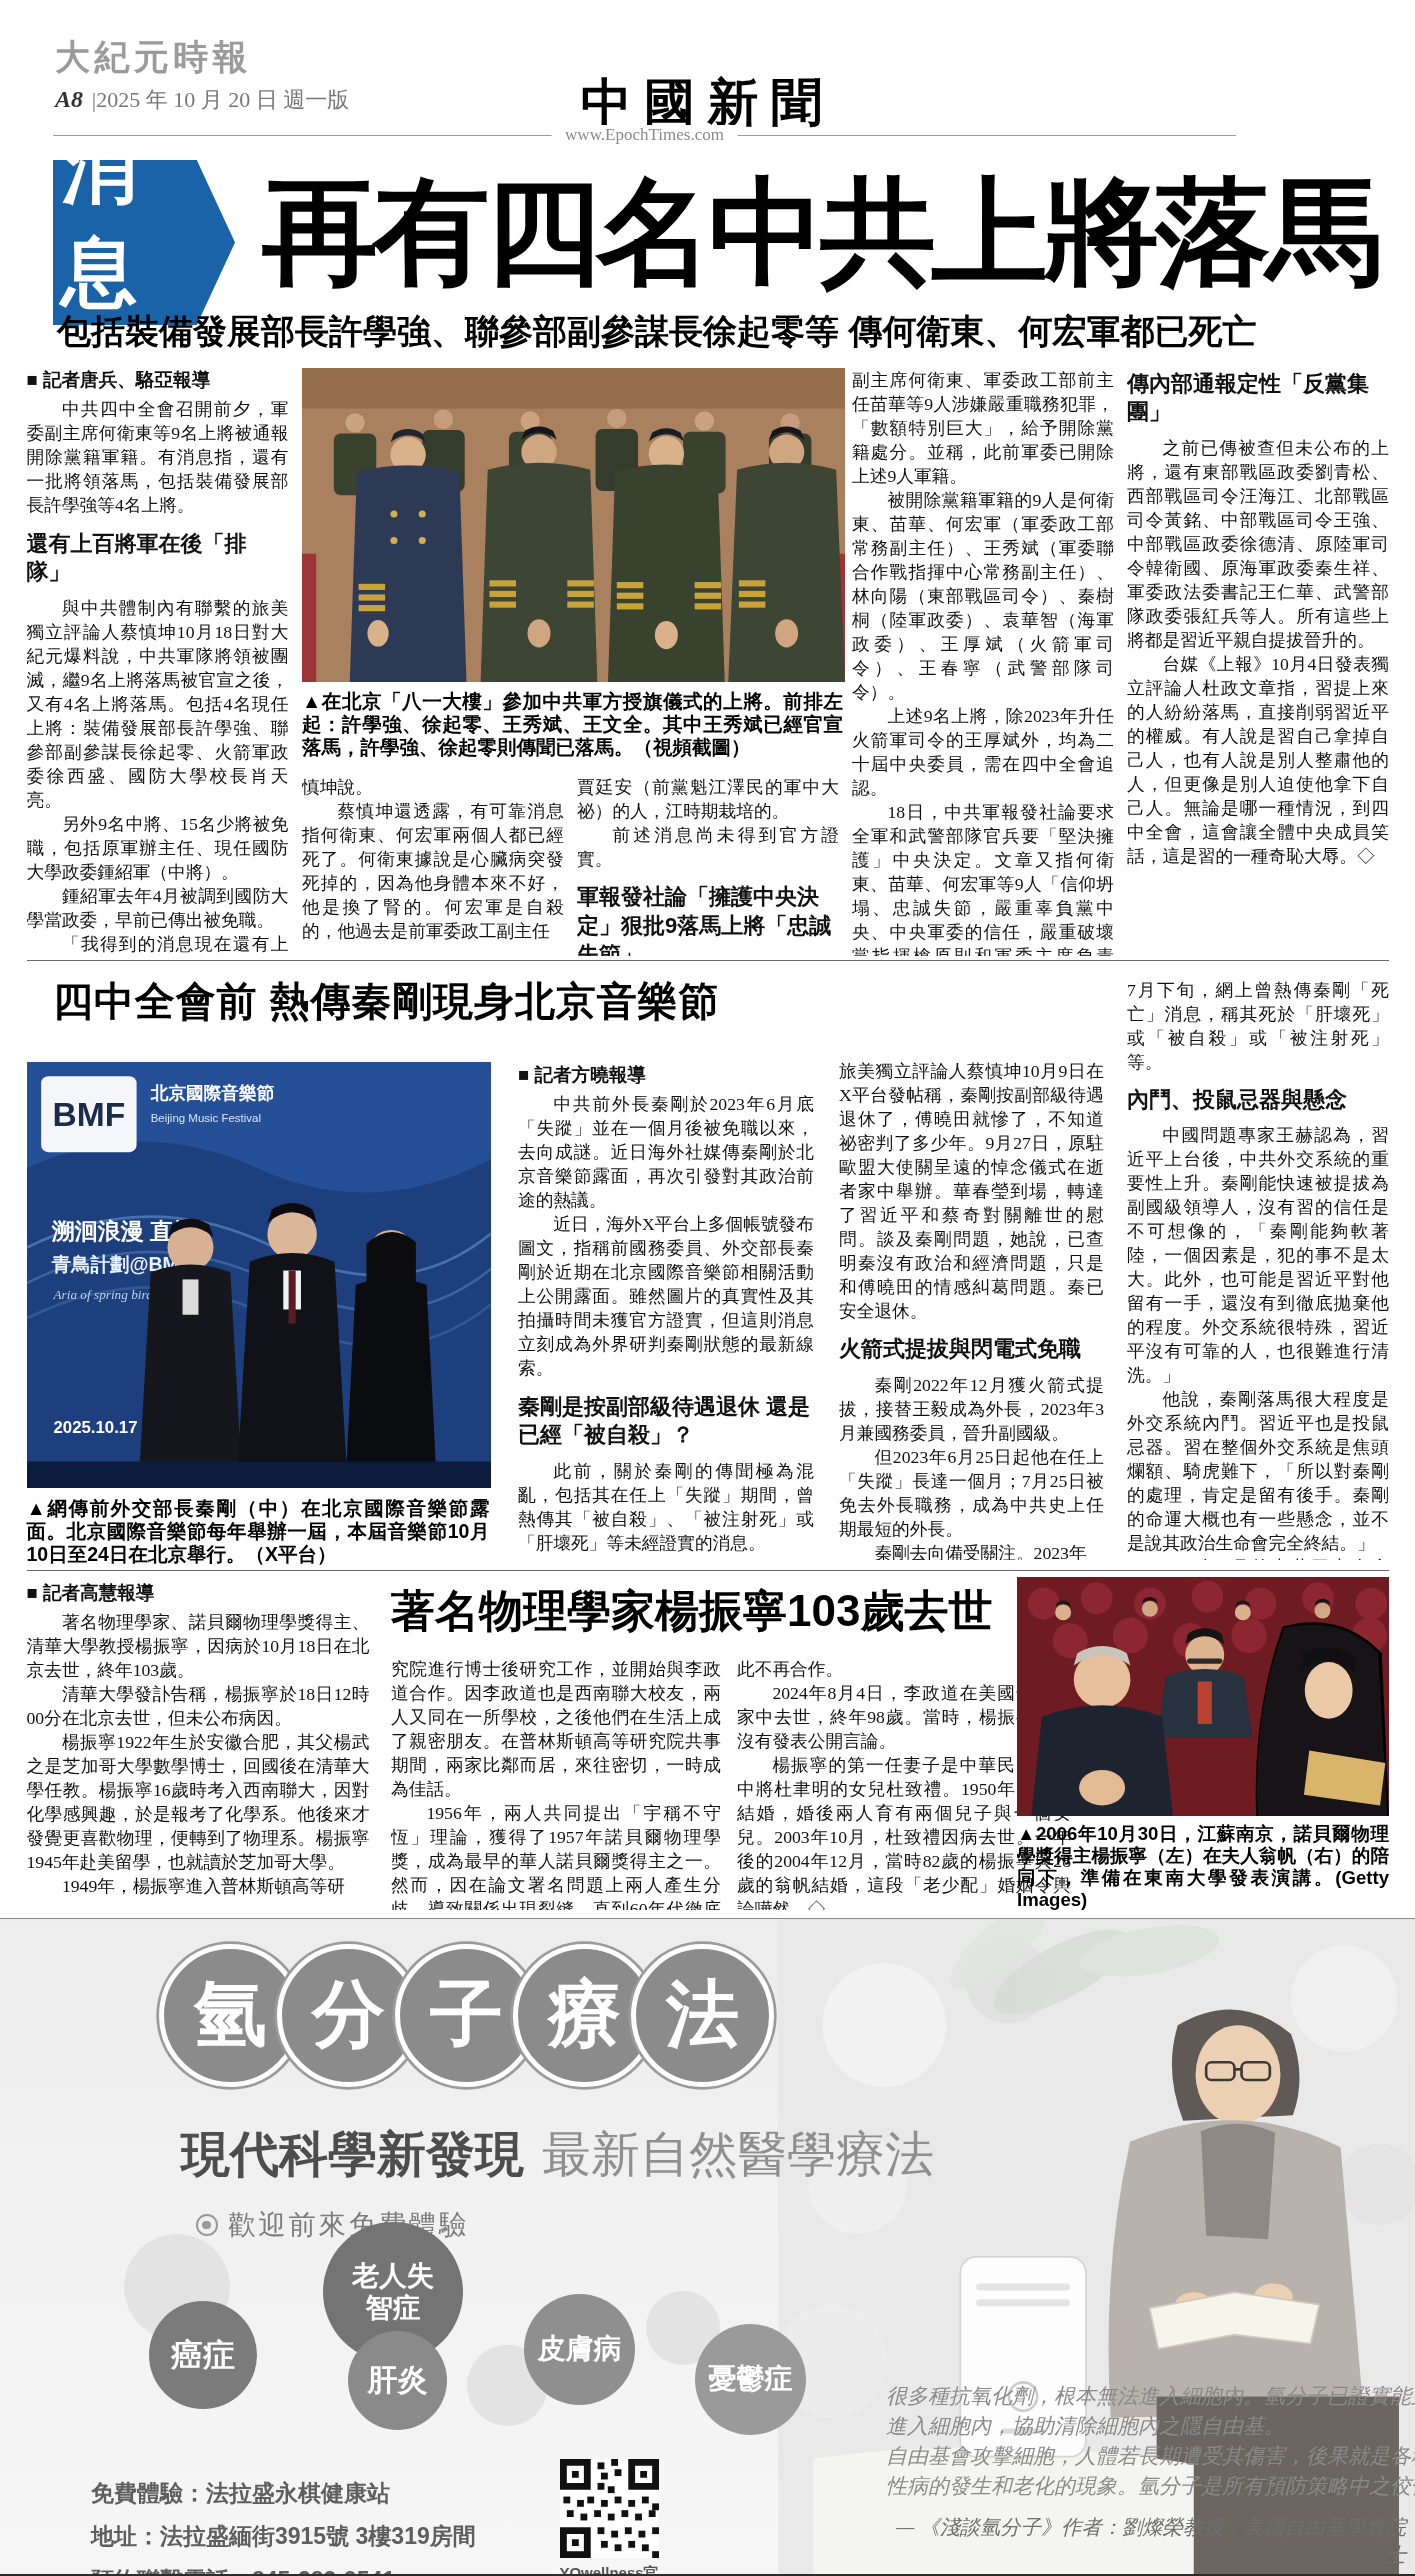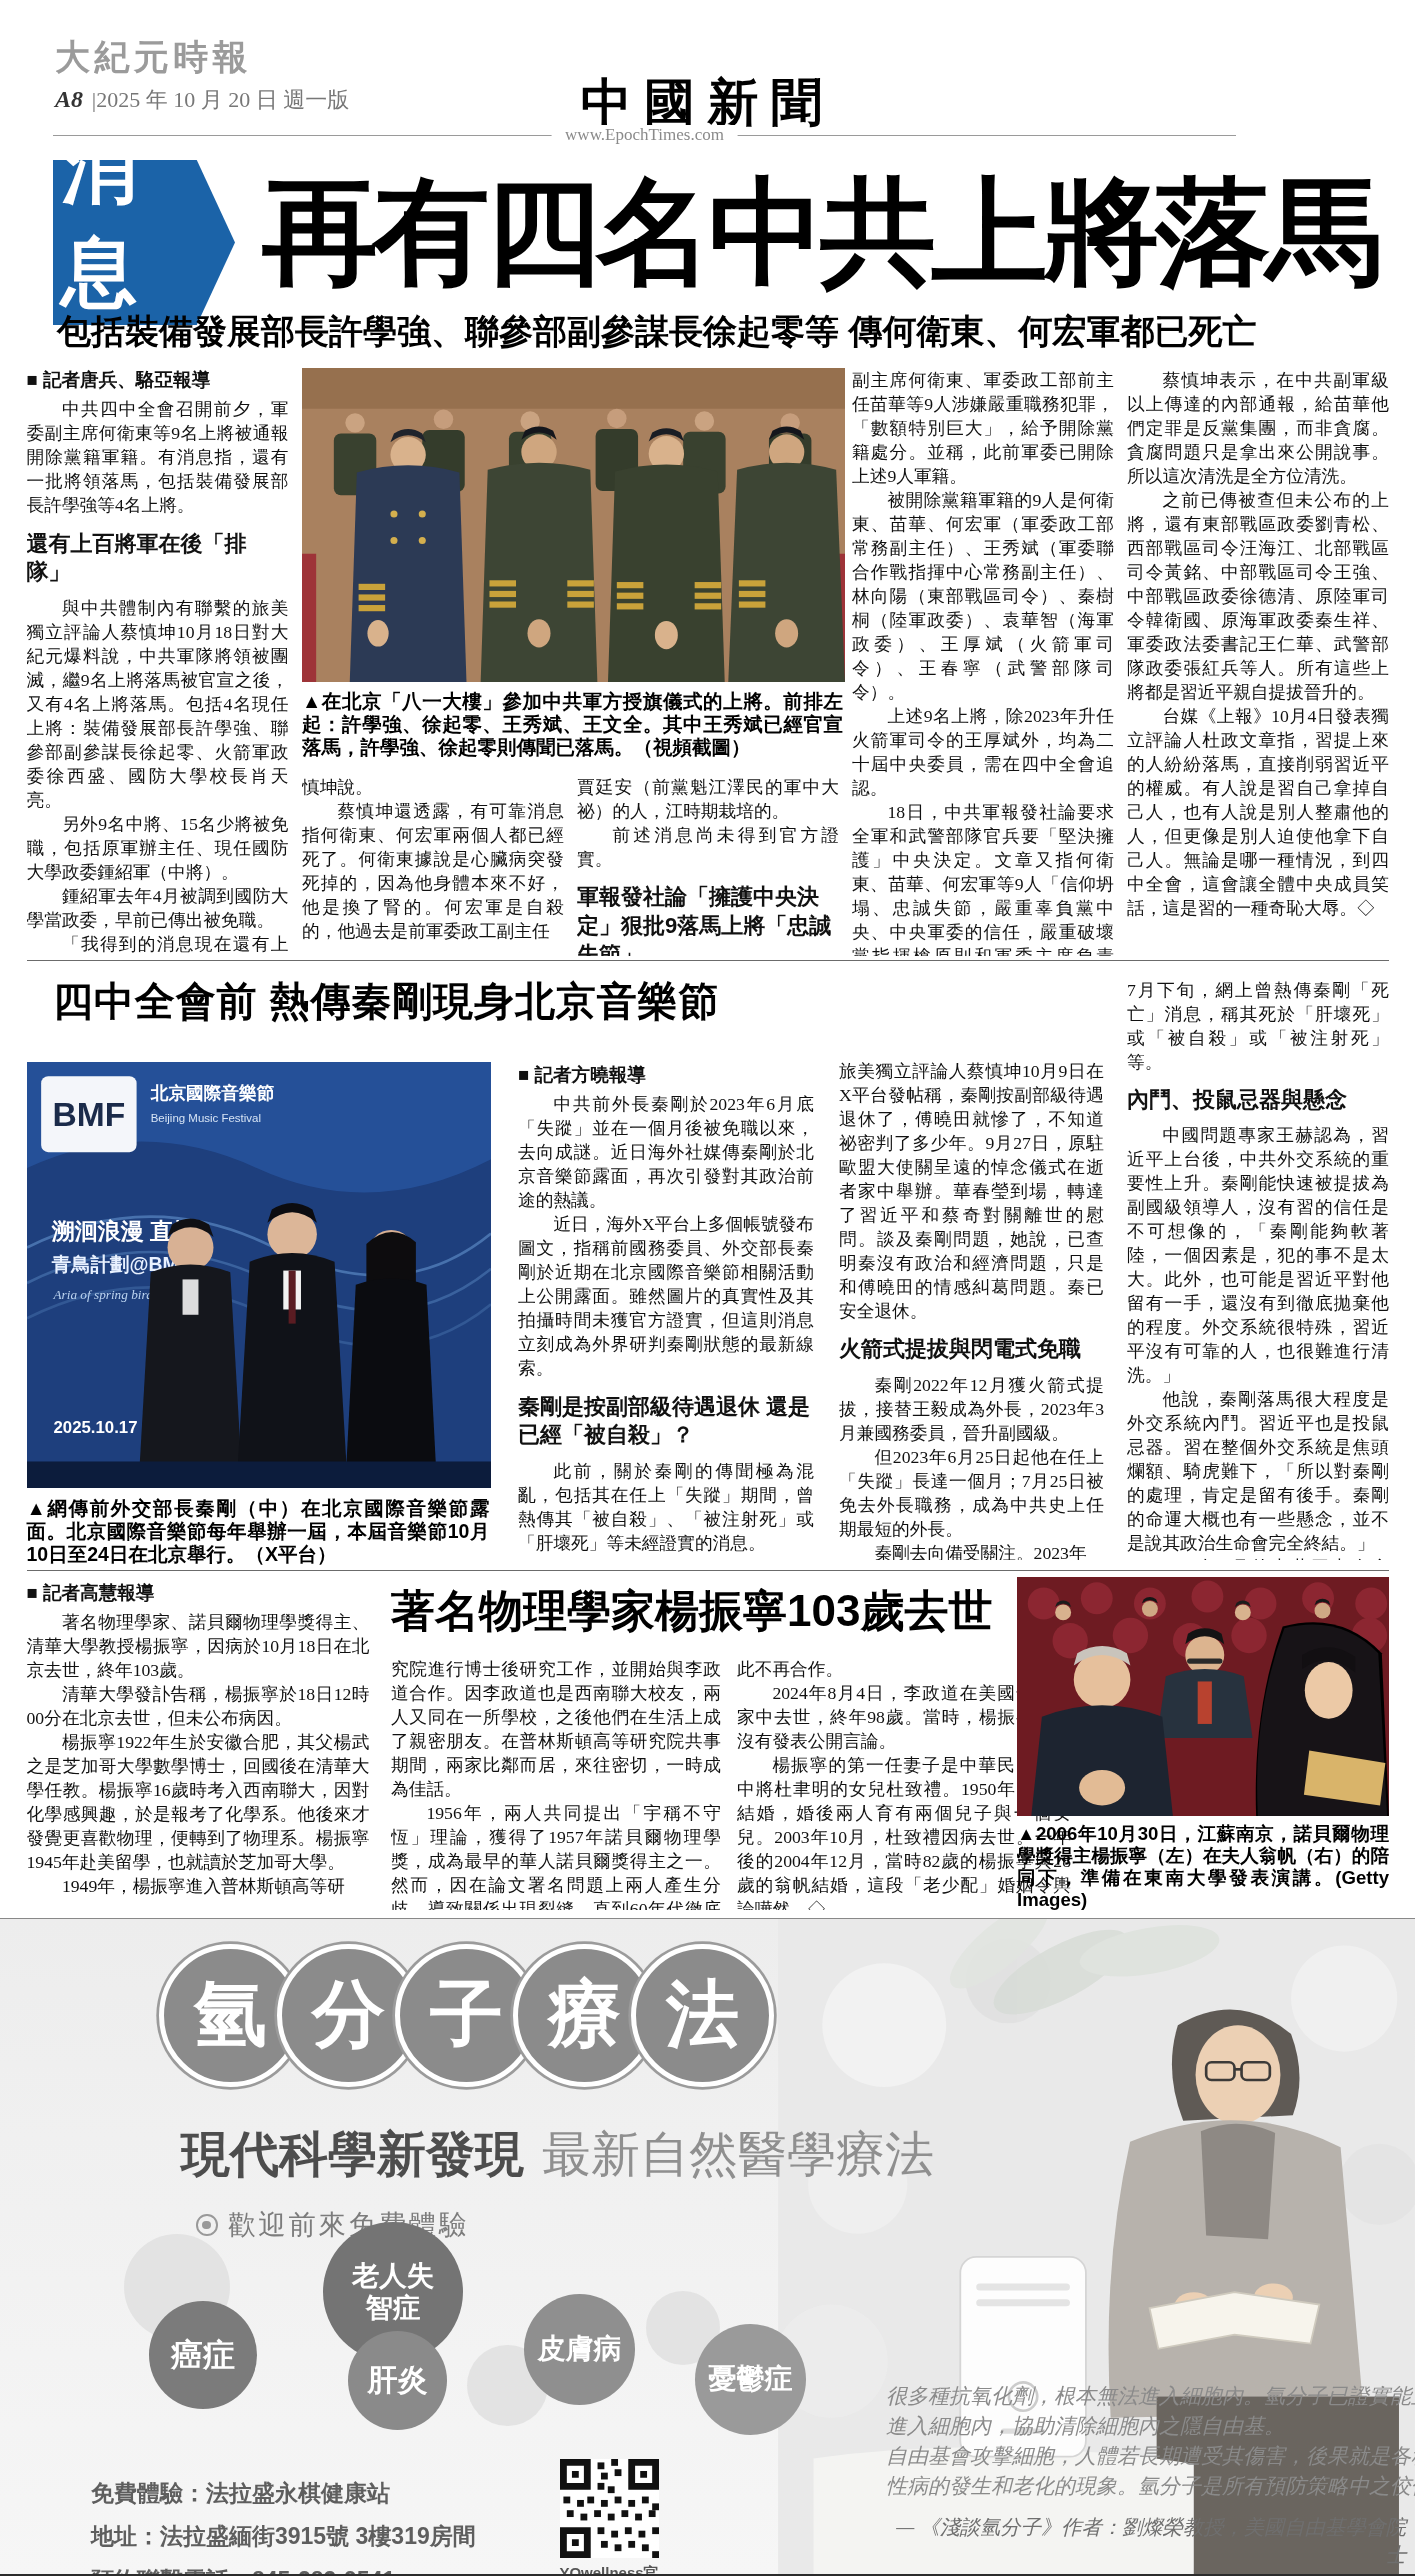--- a/index.html
+++ b/index.html
@@ -192,21 +192,21 @@
         <div class="seg seg-p">前述消息尚未得到官方證實。</div>
         <div class="seg seg-h">軍報發社論「擁護中央決定」狠批9落馬上將「忠誠失節」</div>
       </div>
     <div class="col a1-c3">
         <div class="seg seg-pc">副主席何衛東、軍委政工部前主任苗華等9人涉嫌嚴重職務犯罪，「數額特別巨大」，給予開除黨籍處分。並稱，此前軍委已開除上述9人軍籍。</div>
         <div class="seg seg-p">被開除黨籍軍籍的9人是何衛東、苗華、何宏軍（軍委政工部常務副主任）、王秀斌（軍委聯合作戰指揮中心常務副主任）、林向陽（東部戰區司令）、秦樹桐（陸軍政委）、袁華智（海軍政委）、王厚斌（火箭軍司令）、王春寧（武警部隊司令）。</div>
         <div class="seg seg-p">上述9名上將，除2023年升任火箭軍司令的王厚斌外，均為二十屆中央委員，需在四中全會追認。</div>
         <div class="seg seg-p">18日，中共軍報發社論要求全軍和武警部隊官兵要「堅決擁護」中央決定。文章又指何衛東、苗華、何宏軍等9人「信仰坍塌、忠誠失節，嚴重辜負黨中央、中央軍委的信任，嚴重破壞黨指揮槍原則和軍委主席負責制，嚴重損害部隊政治生態」，等等。</div>
       </div>
     <div class="col a1-c4">
-        <div class="seg seg-p">蔡慎坤表示，在中共副軍級以上傳達的內部通報，給苗華他們定罪是反黨集團，而非貪腐。貪腐問題只是拿出來公開說事。所以這次清洗是全方位清洗。</div>
+        <div class="seg seg-h">傳內部通報定性「反黨集團」</div>
         <div class="seg seg-p">之前已傳被查但未公布的上將，還有東部戰區政委劉青松、西部戰區司令汪海江、北部戰區司令黃銘、中部戰區司令王強、中部戰區政委徐德清、原陸軍司令韓衛國、原海軍政委秦生祥、軍委政法委書記王仁華、武警部隊政委張紅兵等人。所有這些上將都是習近平親自提拔晉升的。</div>
         <div class="seg seg-p">台媒《上報》10月4日發表獨立評論人杜政文章指，習提上來的人紛紛落馬，直接削弱習近平的權威。有人說是習自己拿掉自己人，也有人說是別人整肅他的人，但更像是別人迫使他拿下自己人。無論是哪一種情況，到四中全會，這會讓全體中央成員笑話，這是習的一種奇恥大辱。◇</div>
       </div>
   </div>
 
   <div class="art2">
     <div class="divider"></div>
     <div class="a2-headline">四中全會前 熱傳秦剛現身北京音樂節</div>
 
     <div class="photo2">

